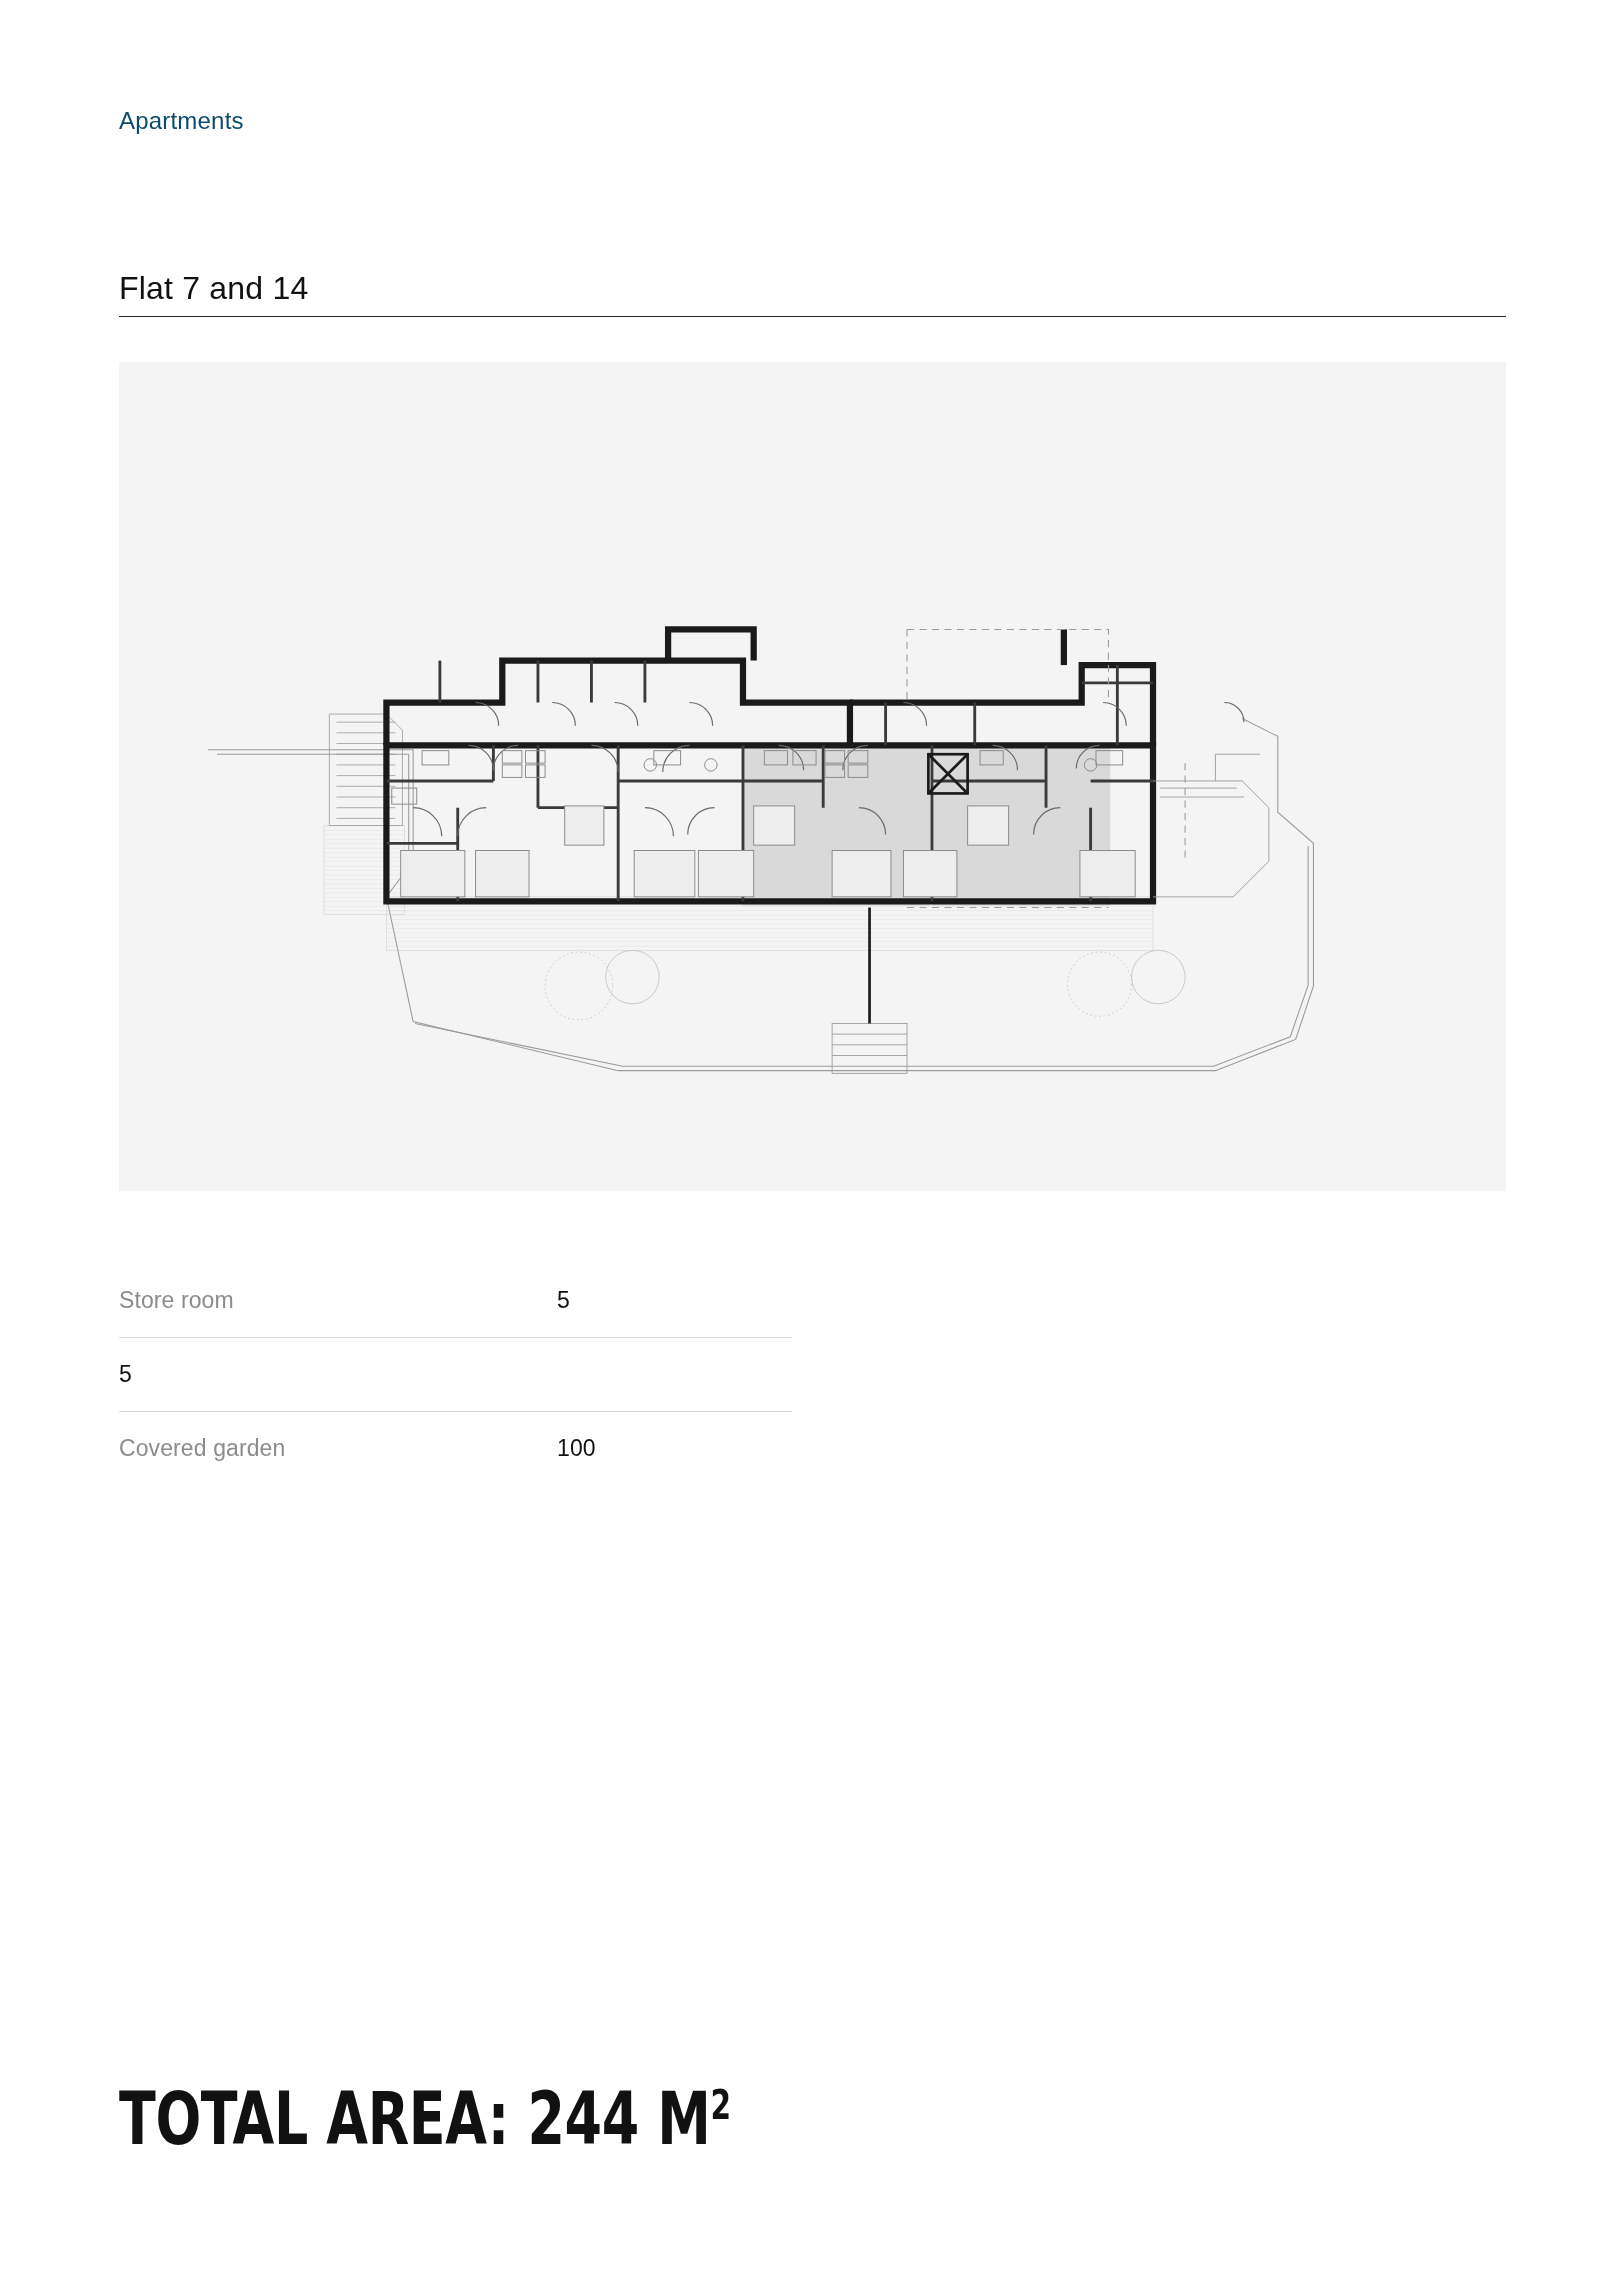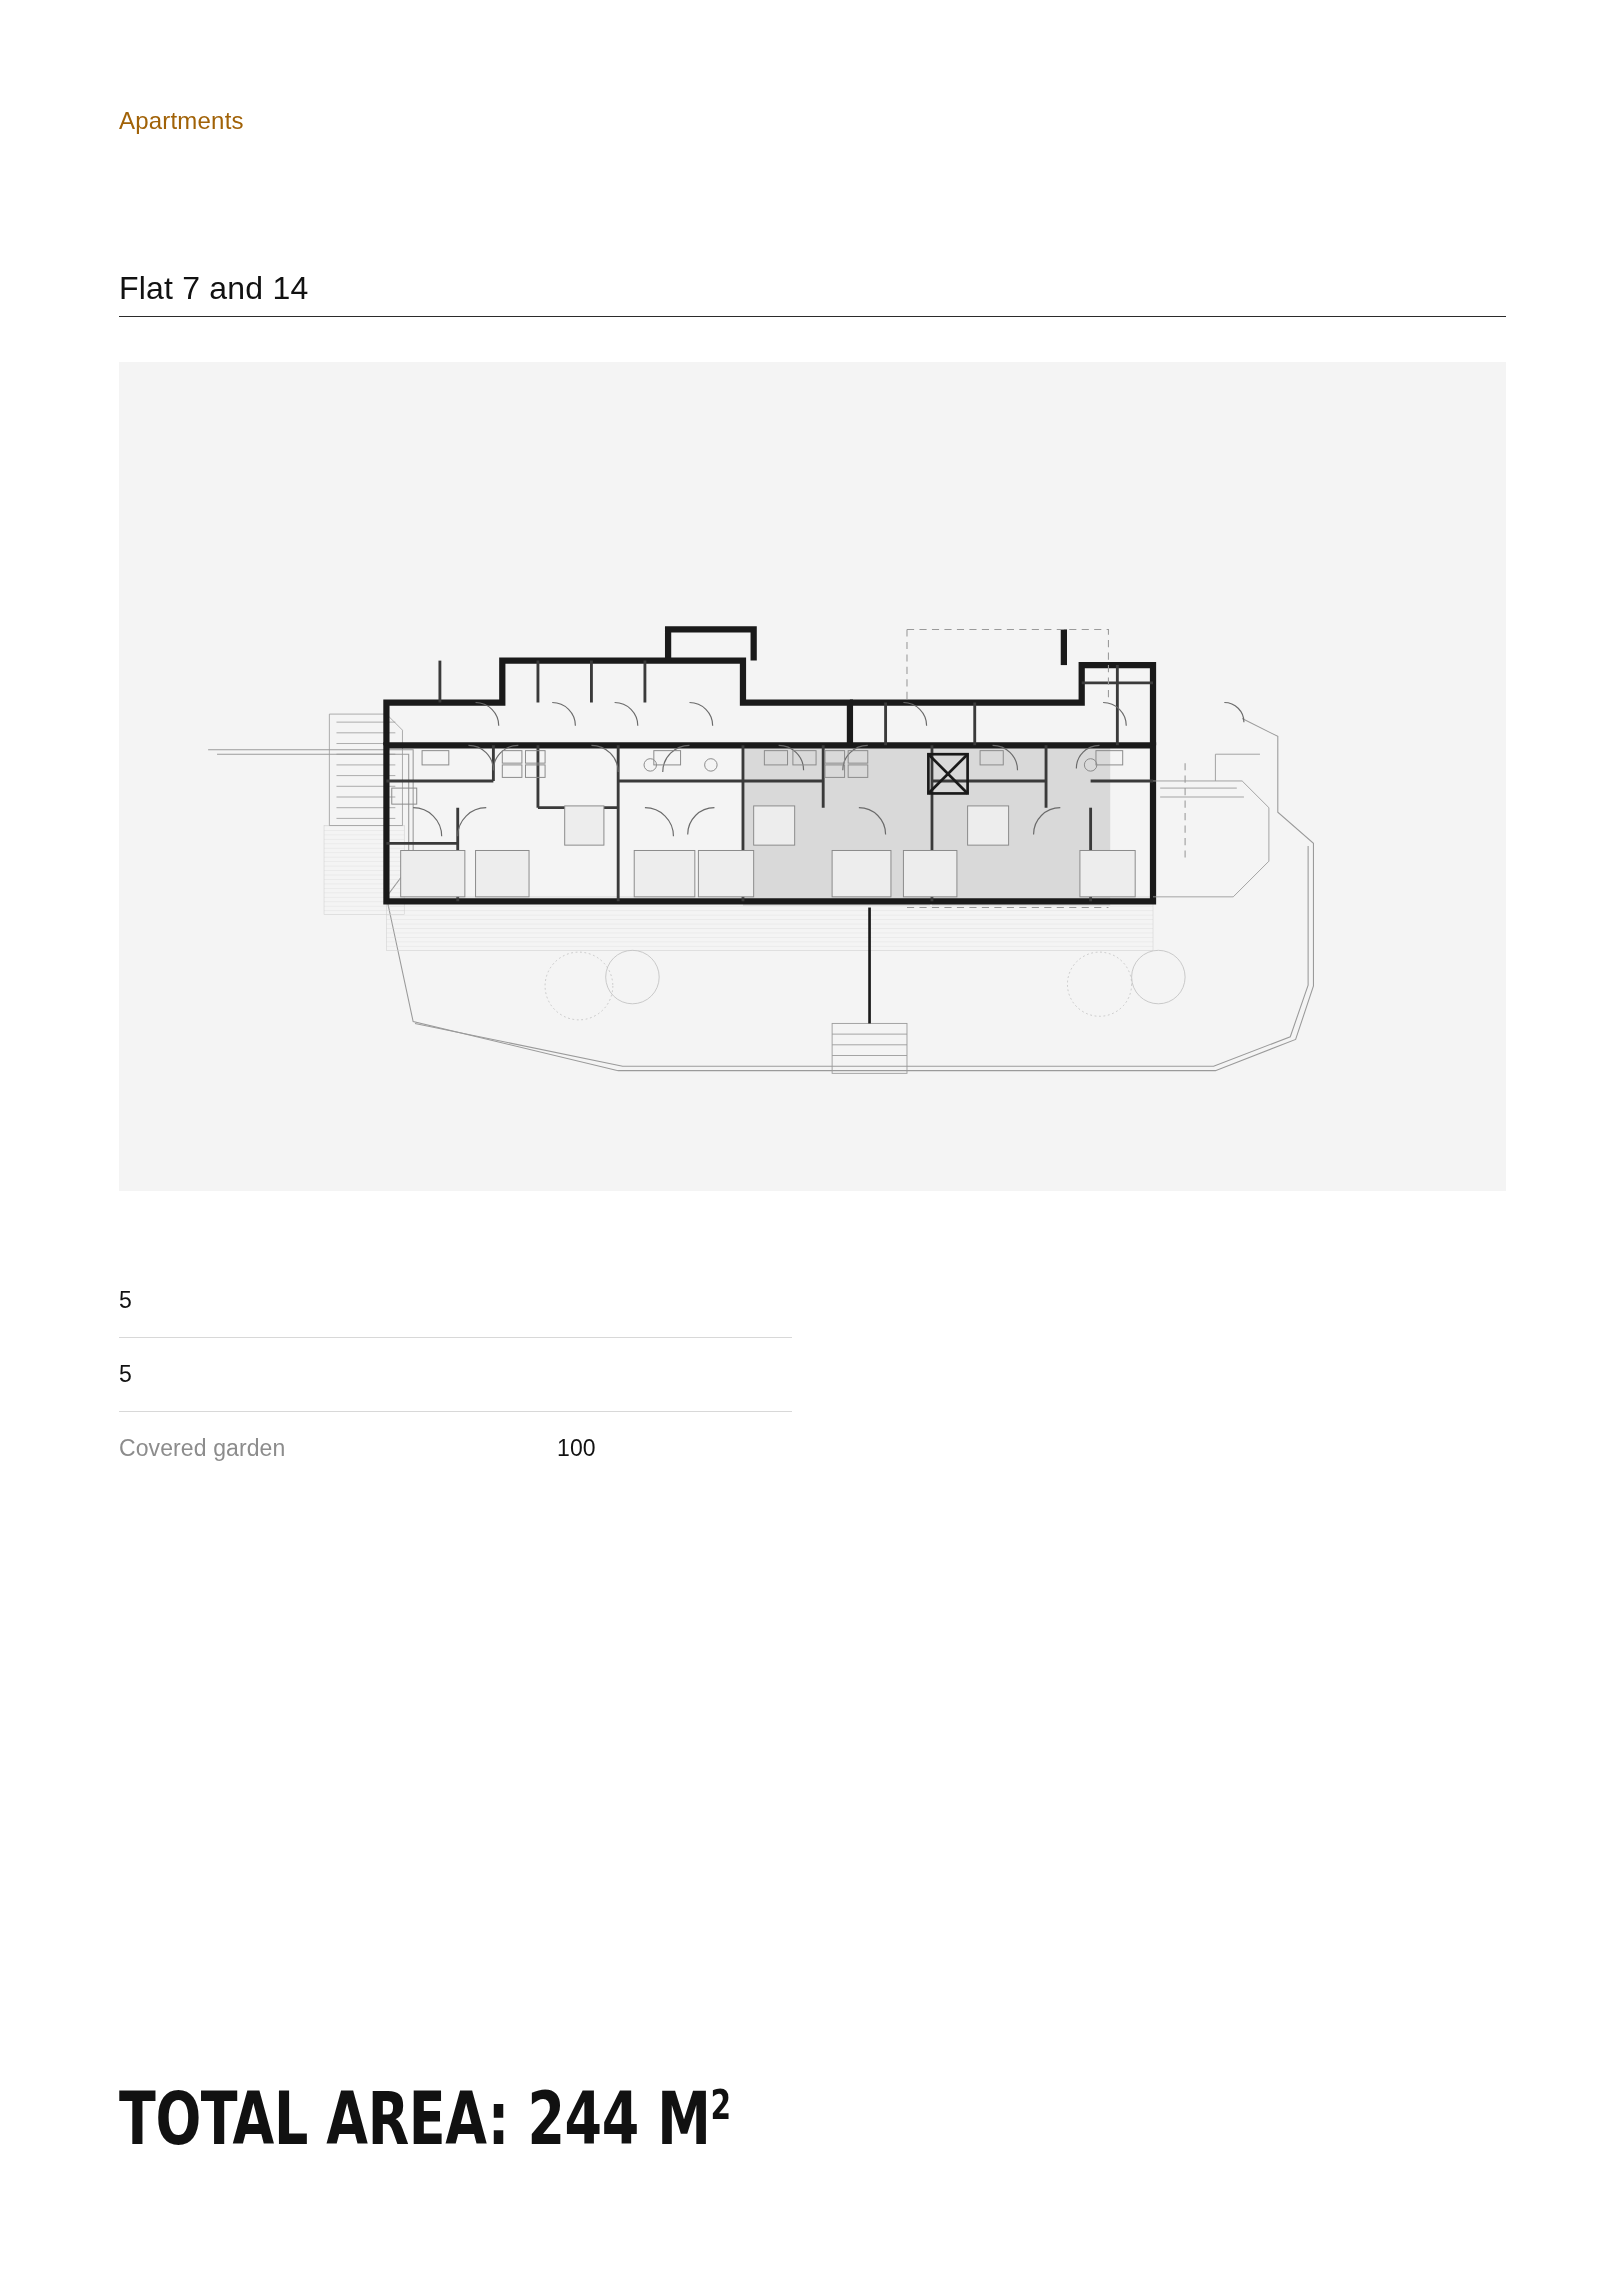--- a/index.html
+++ b/index.html
@@ -21,21 +21,21 @@
     width: 1624px;
     height: 2281px;
     overflow: hidden;
   }
   .kicker {
     position: absolute;
     left: 119px;
     top: 107px;
     font-size: 24px;
     letter-spacing: 0.2px;
-    color: #a16207;
+    color: #0c4a6e;
   }
   .section-title {
     position: absolute;
     left: 119px;
     top: 270px;
     font-size: 32px;
     letter-spacing: 0.2px;
     color: #111111;
   }
   .title-rule {
@@ -280,20 +280,21 @@
         <path d="M1230 470 L1230 440 L1280 440"></path>
         <path d="M1168 478 L1254 478 M1168 488 L1262 488"></path>
       </g>
     </svg>
   </div>
 
   <div class="specs">
 
     <div class="spec-col secondary">
       <div class="spec-row">
+        <div class="spec-label">Store room</div>
         <div class="spec-value">5</div>
       </div>
       <div class="spec-row">
         <div class="spec-value">5</div>
       </div>
       <div class="spec-row">
         <div class="spec-label">Covered garden</div>
         <div class="spec-value">100</div>
       </div>
     </div>

